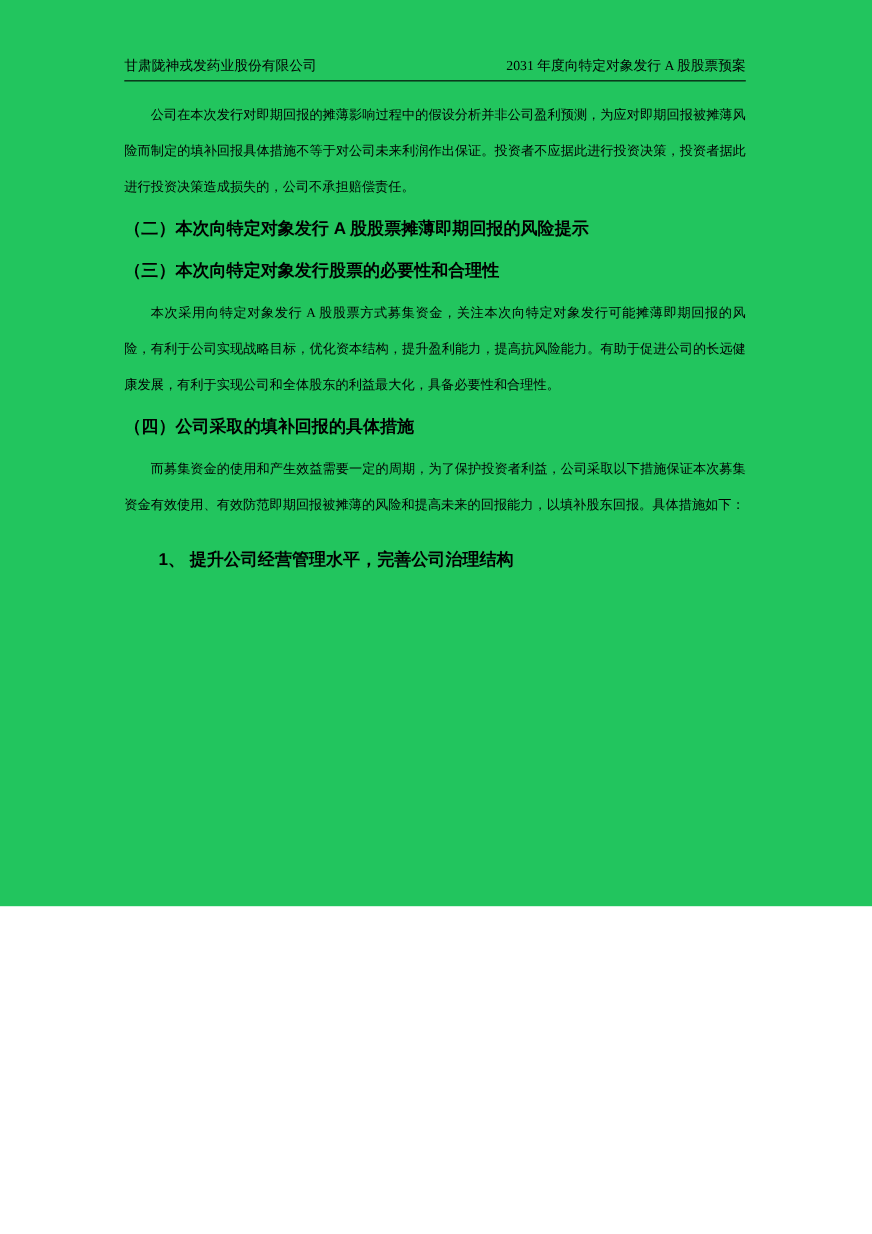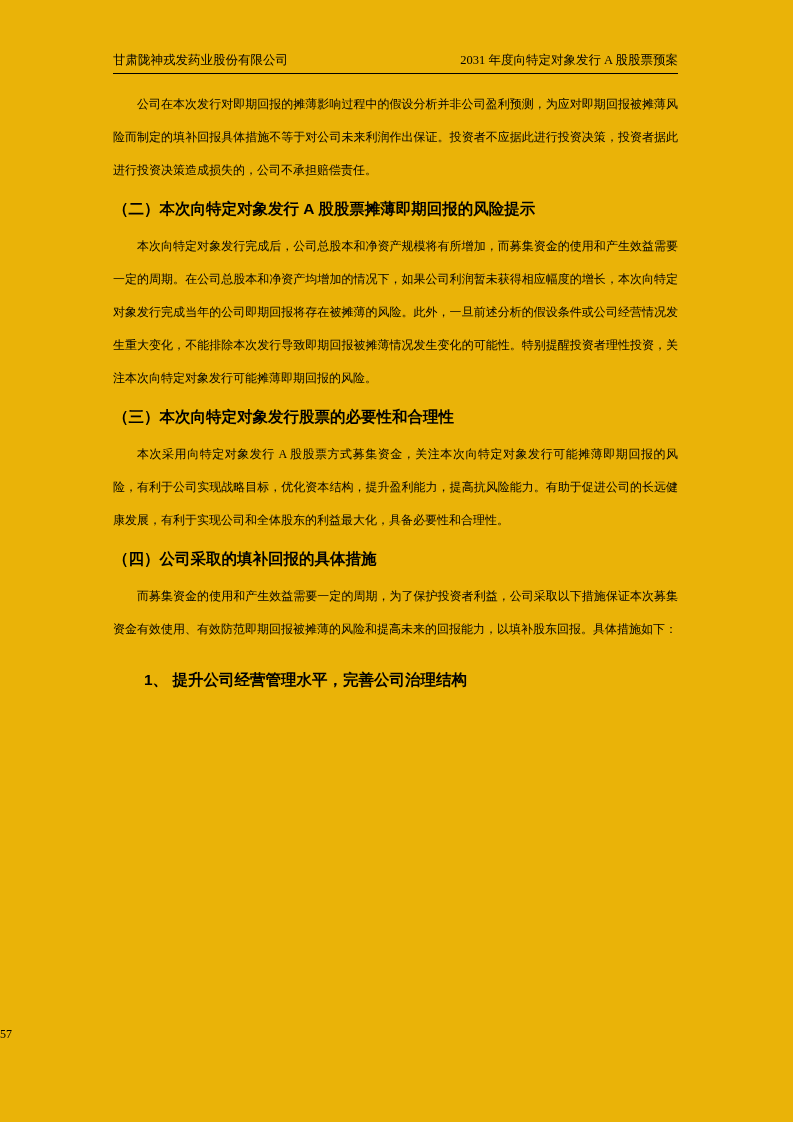--- a/index.html
+++ b/index.html
@@ -3,23 +3,23 @@
 <meta charset="utf-8">
 <style>
   html, body {
     margin: 0;
     padding: 0;
     background: #ffffff;
   }
   .page {
     position: relative;
     width: 793px;
-    height: 1122px;
+    height: 824px;
     margin: 0 auto;
-    background: #eab308;
+    background: #22c55e;
     color: #000000;
     overflow: hidden;
   }
   .page-header {
     position: absolute;
     top: 52px;
     left: 113px;
     width: 565px;
     display: flex;
     justify-content: space-between;
@@ -81,21 +81,20 @@
   <div class="page-header">
     <span>甘肃陇神戎发药业股份有限公司</span>
     <span>2031 年度向特定对象发行 A 股股票预案</span>
   </div>
 
   <div class="content">
     <p class="para">公司在本次发行对即期回报的摊薄影响过程中的假设分析并非公司盈利预测，为应对即期回报被摊薄风险而制定的填补回报具体措施不等于对公司未来利润作出保证。投资者不应据此进行投资决策，投资者据此进行投资决策造成损失的，公司不承担赔偿责任。</p>
 
     <p class="heading">（二）本次向特定对象发行 A 股股票摊薄即期回报的风险提示</p>
 
-    <p class="para">本次向特定对象发行完成后，公司总股本和净资产规模将有所增加，而募集资金的使用和产生效益需要一定的周期。在公司总股本和净资产均增加的情况下，如果公司利润暂未获得相应幅度的增长，本次向特定对象发行完成当年的公司即期回报将存在被摊薄的风险。此外，一旦前述分析的假设条件或公司经营情况发生重大变化，不能排除本次发行导致即期回报被摊薄情况发生变化的可能性。特别提醒投资者理性投资，关注本次向特定对象发行可能摊薄即期回报的风险。</p>
 
     <p class="heading">（三）本次向特定对象发行股票的必要性和合理性</p>
 
     <p class="para">本次采用向特定对象发行 A 股股票方式募集资金，关注本次向特定对象发行可能摊薄即期回报的风险，有利于公司实现战略目标，优化资本结构，提升盈利能力，提高抗风险能力。有助于促进公司的长远健康发展，有利于实现公司和全体股东的利益最大化，具备必要性和合理性。</p>
 
     <p class="heading">（四）公司采取的填补回报的具体措施</p>
 
     <p class="para">而募集资金的使用和产生效益需要一定的周期，为了保护投资者利益，公司采取以下措施保证本次募集资金有效使用、有效防范即期回报被摊薄的风险和提高未来的回报能力，以填补股东回报。具体措施如下：</p>
 
     <p class="subheading">1、 提升公司经营管理水平，完善公司治理结构</p>

